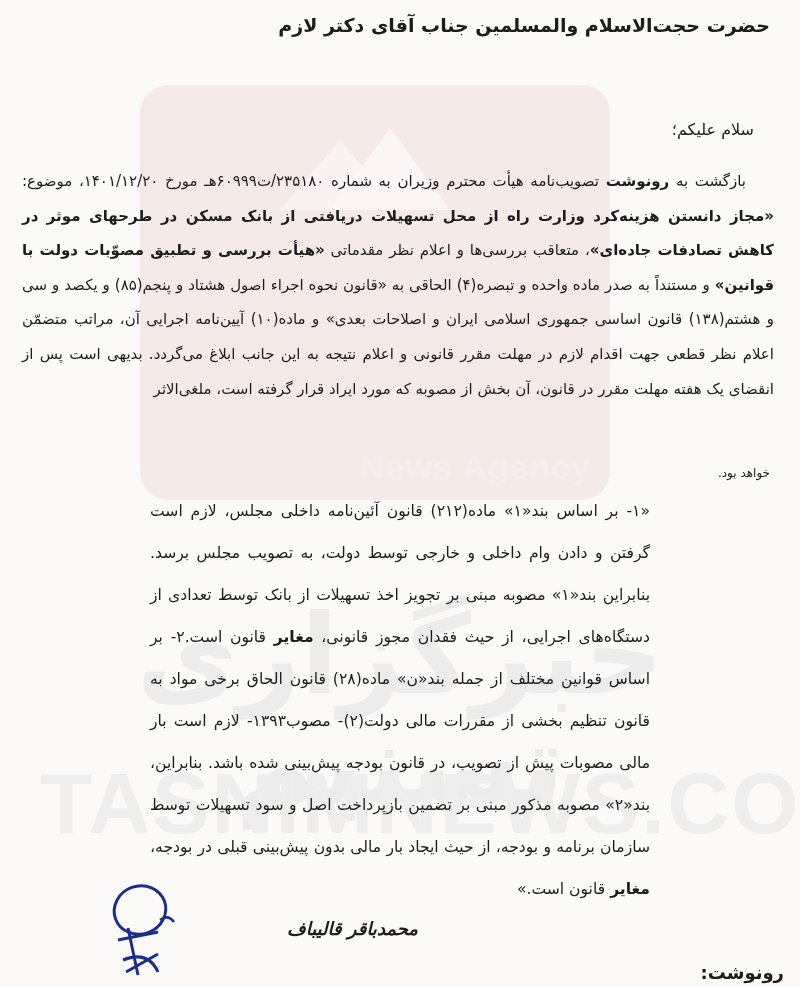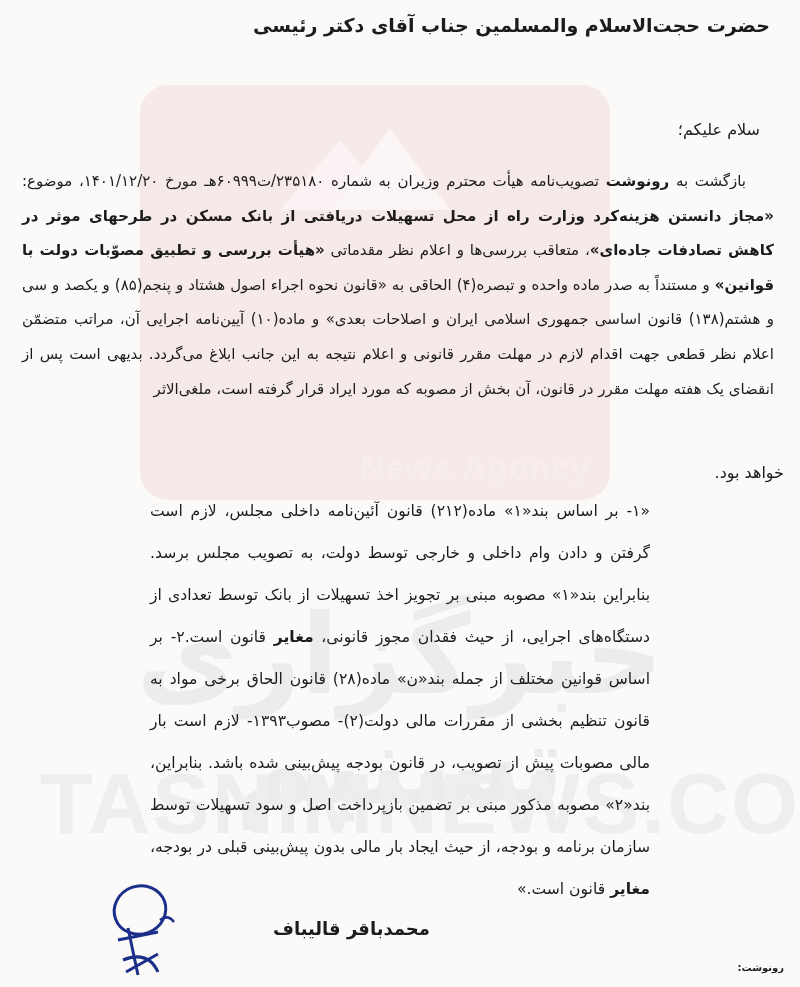--- a/index.html
+++ b/index.html
@@ -46,73 +46,73 @@
     }
 
     .content { position: absolute; inset: 0; }
     .addressee {
       position: absolute; right: 30px; top: 8px;
       font-weight: bold; font-size: 19px; line-height: 34px; text-align: right;
     }
     .addressee div { white-space: nowrap; }
 
     .greeting {
-      position: absolute; right: 40px; top: 118px;
+      position: absolute; right: 46px; top: 118px;
       font-size: 16px; line-height: 24px; text-align: right;
     }
 
     .body-text {
       position: absolute; right: 26px; top: 164px; width: 752px;
       font-size: 15px; line-height: 34.6px; text-align: justify;
       text-align-last: right;
     }
     .body-text p { margin: 0; text-indent: 28px; }
     .body-text b { font-weight: bold; }
 
     .closing {
-      position: absolute; right: 16px; top: 459px;
-      font-size: 16px; line-height: 28px;
+      position: absolute; right: 30px; top: 459px;
+      font-size: 12px; line-height: 28px;
     }
 
     .objections {
       position: absolute; right: 150px; top: 490px; width: 500px;
       font-size: 15.6px; line-height: 42px; text-align: justify;
       text-align-last: right;
       font-family: "DejaVu Sans", sans-serif;
     }
     .objections span.bold { font-weight: bold; }
 
     .signature-block {
-      position: absolute; left: 230px; top: 918px; width: 200px; height: 40px;
+      position: absolute; left: 218px; top: 918px; width: 200px; height: 40px; font-style: italic;
     }
     .signer {
       position: absolute; right: 0; top: 0;
       font-weight: bold; font-size: 18px; white-space: nowrap;
     }
     .sig-svg { position: absolute; left: 98px; top: 880px; }
 
     .cc {
       position: absolute; right: 16px; top: 962px;
-      font-weight: bold; font-size: 10px;
+      font-weight: bold; font-size: 18px;
     }
   </style>
 </head>
 <body>
 
 <div class="page">
   <div class="wm-red"></div>
   <div class="wm-red-mount"></div>
   <div class="wm-red-mount2"></div>
   <div class="wm-red-label">News Agency</div>
   <div class="wm-gray-fa">خبرگزاری تسنیم</div>
   <div class="wm-gray-en">TASNIMNEWS.COM</div>
 
   <div class="content">
     <div class="addressee">
-      <div>حضرت حجت‌الاسلام والمسلمین جناب آقای دکتر رئیسی</div>
+      <div>حضرت حجت‌الاسلام والمسلمین جناب آقای دکتر لازم</div>
     </div>
 
     <div class="greeting">سلام علیکم؛</div>
 
     <div class="body-text">
       <p><span>بازگشت به </span><b>رونوشت</b><span> تصویب‌نامه هیأت محترم وزیران به شماره ۲۳۵۱۸۰/ت۶۰۹۹۹هـ مورخ ۱۴۰۱/۱۲/۲۰، موضوع: </span><b>«مجاز دانستن هزینه‌کرد وزارت راه از محل تسهیلات دریافتی از بانک مسکن در طرحهای موثر در کاهش تصادفات جاده‌ای»</b><span>، متعاقب بررسی‌ها و اعلام نظر مقدماتی </span><b>«هیأت بررسی و تطبیق مصوّبات دولت با قوانین»</b><span> و مستنداً به صدر ماده واحده و تبصره(۴) الحاقی به «قانون نحوه اجراء اصول هشتاد و پنجم(۸۵) و یکصد و سی و هشتم(۱۳۸) قانون اساسی جمهوری اسلامی ایران و اصلاحات بعدی» و ماده(۱۰) آیین‌نامه اجرایی آن، مراتب متضمّن اعلام نظر قطعی جهت اقدام لازم در مهلت مقرر قانونی و اعلام نتیجه به این جانب ابلاغ می‌گردد. بدیهی است پس از انقضای یک هفته مهلت مقرر در قانون، آن بخش از مصوبه که مورد ایراد قرار گرفته است، ملغی‌الاثر</span></p>
     </div>
 
     <div class="closing">خواهد بود.</div>
 

